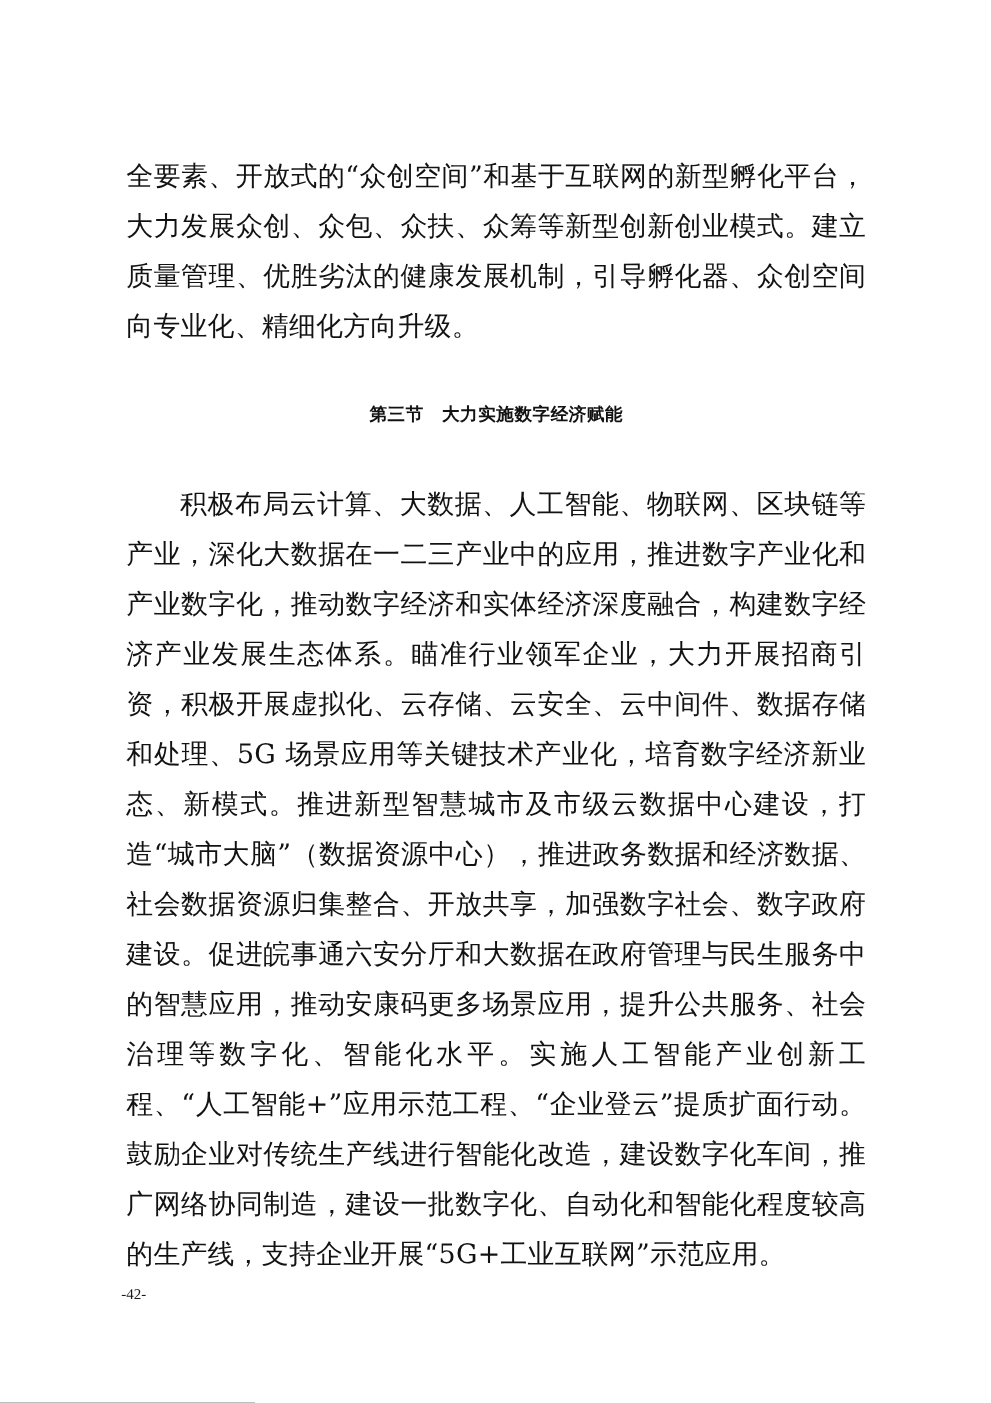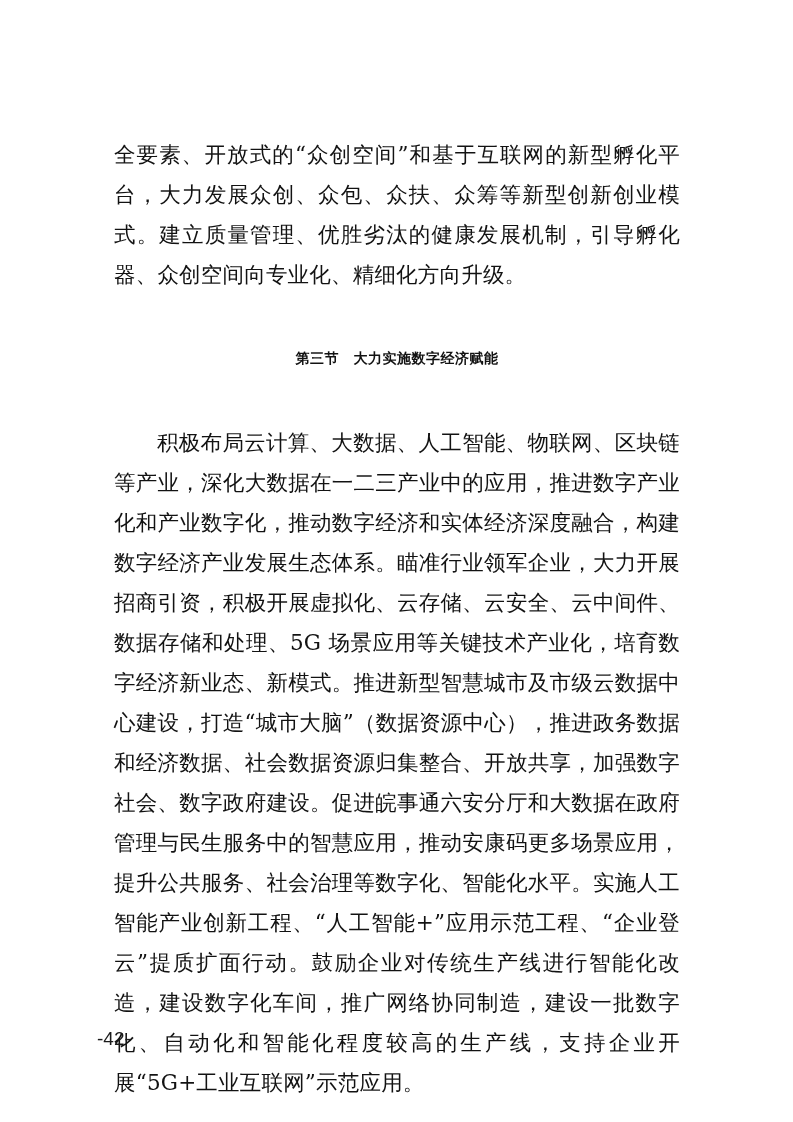--- a/index.html
+++ b/index.html
@@ -24,44 +24,44 @@
     left: 97px;
     top: 118px;
     width: 600px;
   }
   .para {
     font-size: 21.5px;
     line-height: 40px;
     color: #121212;
     text-align: justify;
     text-justify: inter-ideograph;
-    margin: 17px;
+    margin: 4px;
     letter-spacing: 0.2px;
   }
   .para.indent {
     text-indent: 2em;
   }
   .heading {
     font-size: 14px;
     line-height: 40px;
     color: #121212;
     font-weight: bold;
     text-align: center;
     margin: 0;
     letter-spacing: 0.5px;
   }
   .gap-small { height: 26px; }
   .gap-mid { height: 28px; }
   .page-number {
     position: absolute;
     left: 97px;
     top: 1028px;
-    font-size: 19px;
+    font-size: 12px;
     color: #1a1a1a;
-    font-family: Liberation Sans, sans-serif;
+    font-family: Liberation Serif, serif;
   }
 </style>
 </head>
 <body>
 
 <div class="page">
   <div class="content">
     <p class="para">全要素、开放式的“众创空间”和基于互联网的新型孵化平台，大力发展众创、众包、众扶、众筹等新型创新创业模式。建立质量管理、优胜劣汰的健康发展机制，引导孵化器、众创空间向专业化、精细化方向升级。</p>
     <div class="gap-small"></div>
     <p class="heading">第三节　大力实施数字经济赋能</p>

